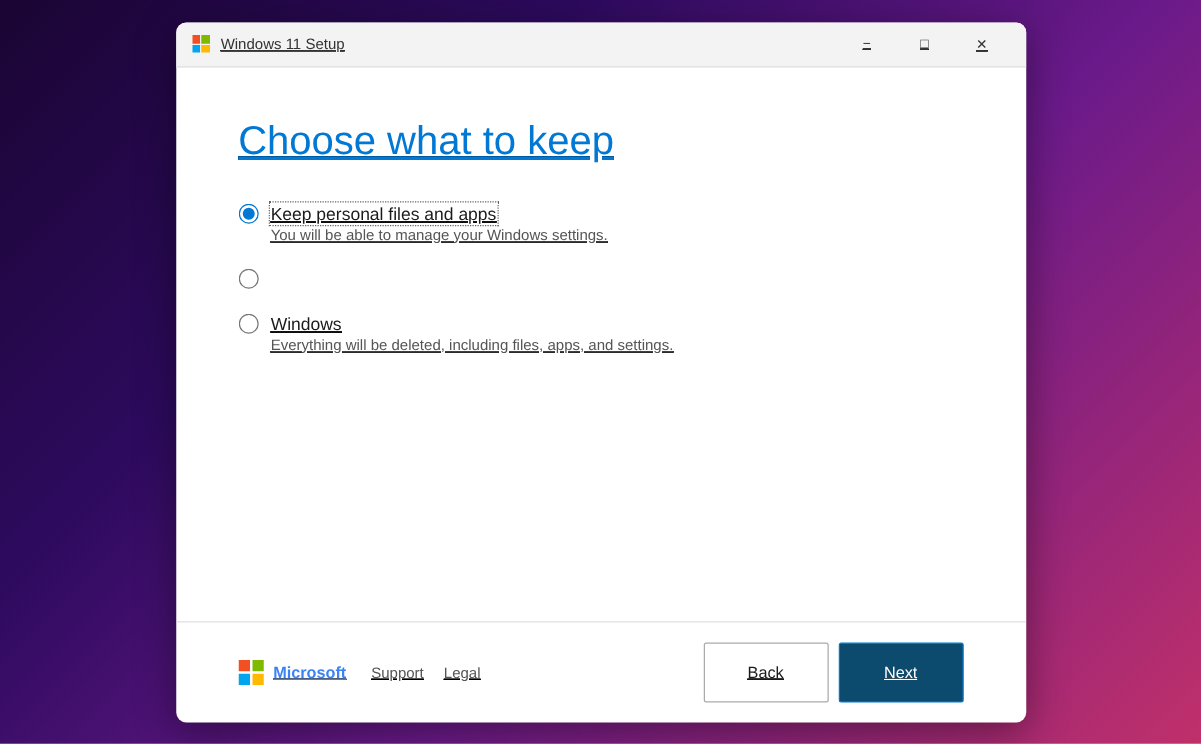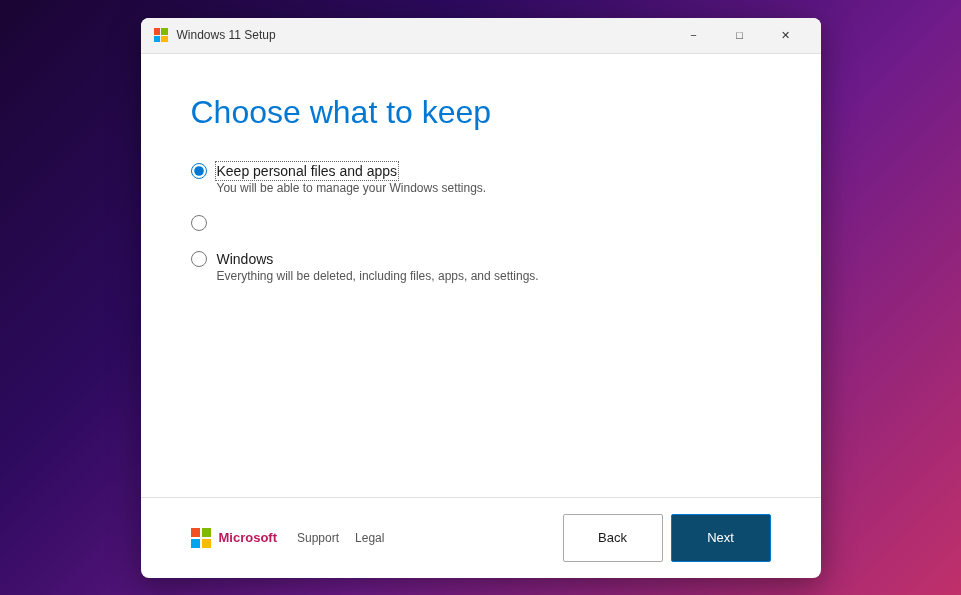--- a/index.html
+++ b/index.html
@@ -1,15 +1,15 @@
 <!DOCTYPE html>
 <html><head>
   <meta charset="utf-8">
   <style>
-    * { box-sizing: border-box; margin: 0; padding: 0; }
+    * { box-sizing: border-box; margin: 0; padding: 0; text-decoration: underline; }
 
     body {
       width: 961px;
       height: 595px;
       background: linear-gradient(135deg, #1a0533 0%, #2d0a5e 30%, #6b1a8a 60%, #c0306a 100%);
       display: flex;
       align-items: center;
       justify-content: center;
       font-family: 'Segoe UI', Arial, sans-serif;
       overflow: hidden;
@@ -154,21 +154,21 @@
       height: 20px;
       margin-right: 8px;
     }
     .ms-logo div:nth-child(1) { background: #f25022; }
     .ms-logo div:nth-child(2) { background: #7fba00; }
     .ms-logo div:nth-child(3) { background: #00a4ef; }
     .ms-logo div:nth-child(4) { background: #ffb900; }
 
     .ms-text {
       font-size: 13px;
-      color: #be185d;
+      color: #3b82f6;
       font-weight: 600;
       margin-right: 20px;
     }
 
     .footer-link {
       font-size: 12px;
       color: #555;
       margin-right: 16px;
       cursor: pointer;
       text-decoration: none;

